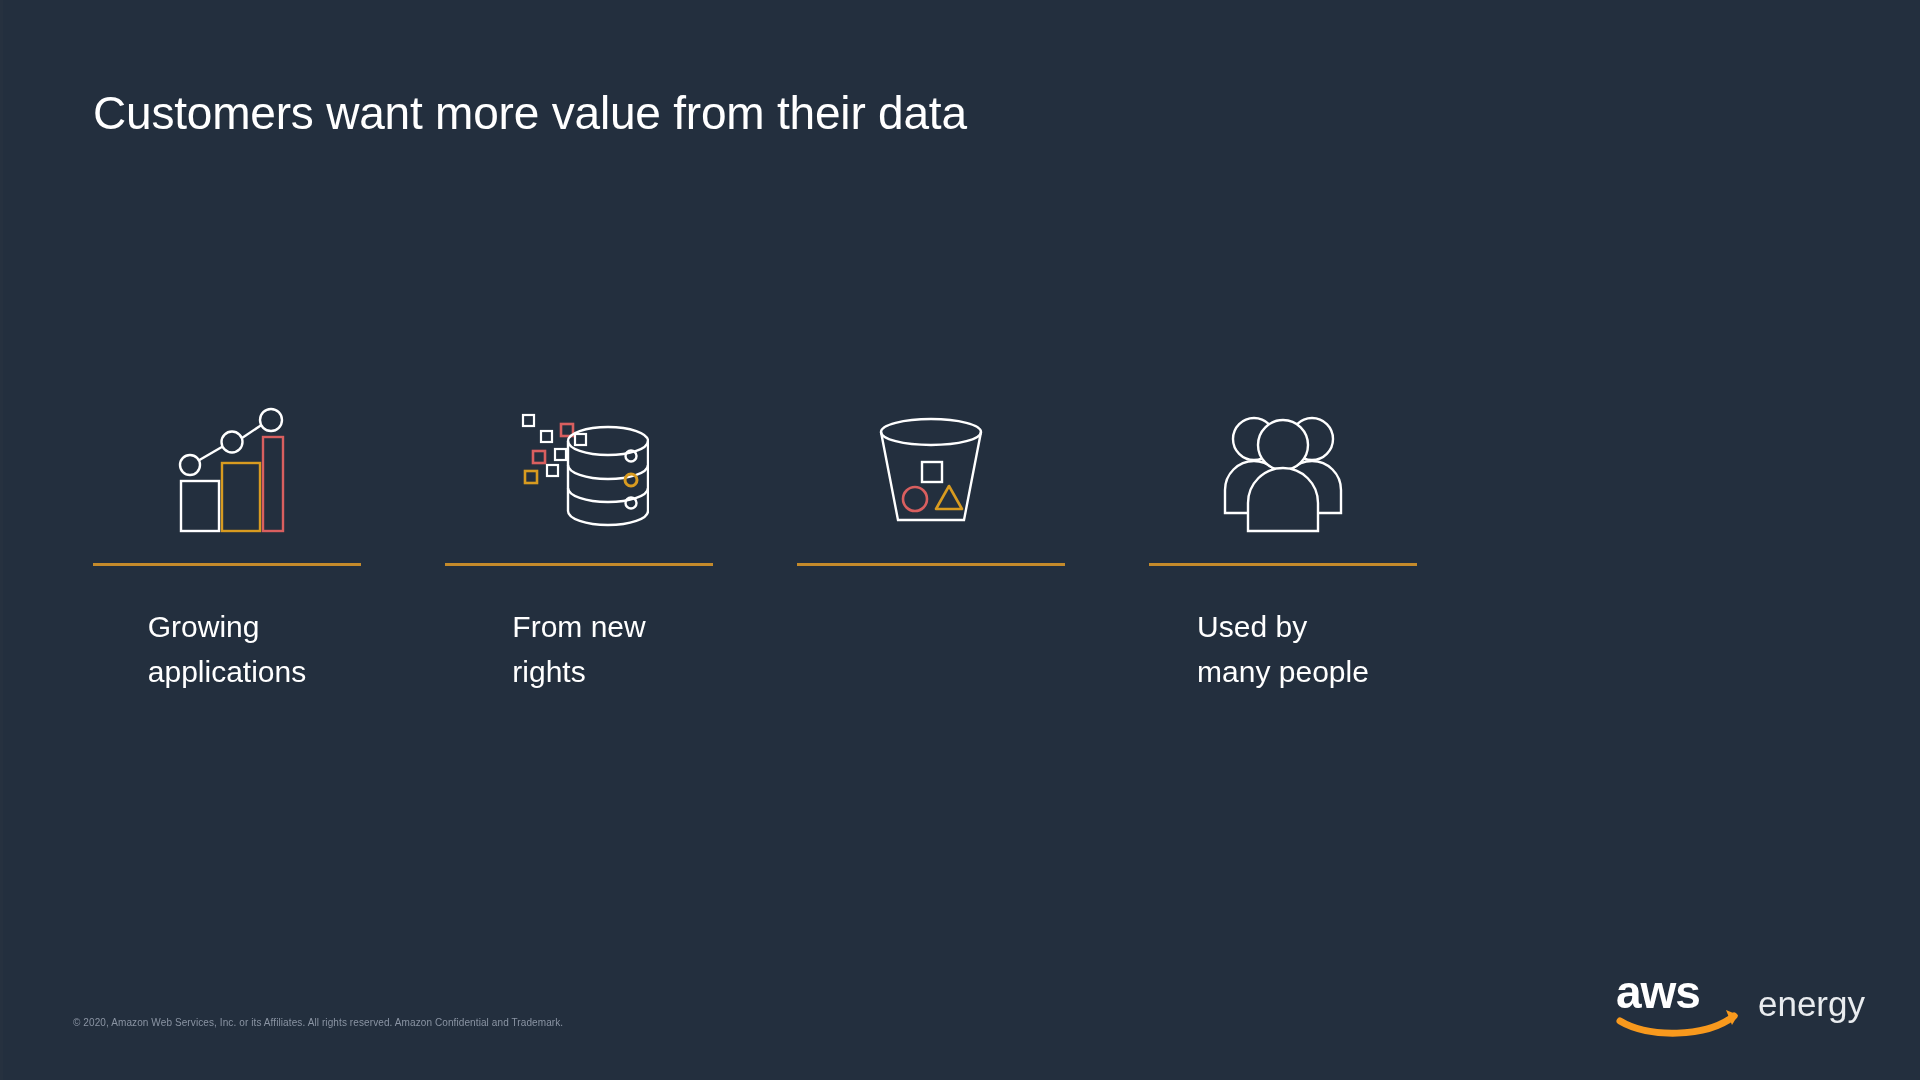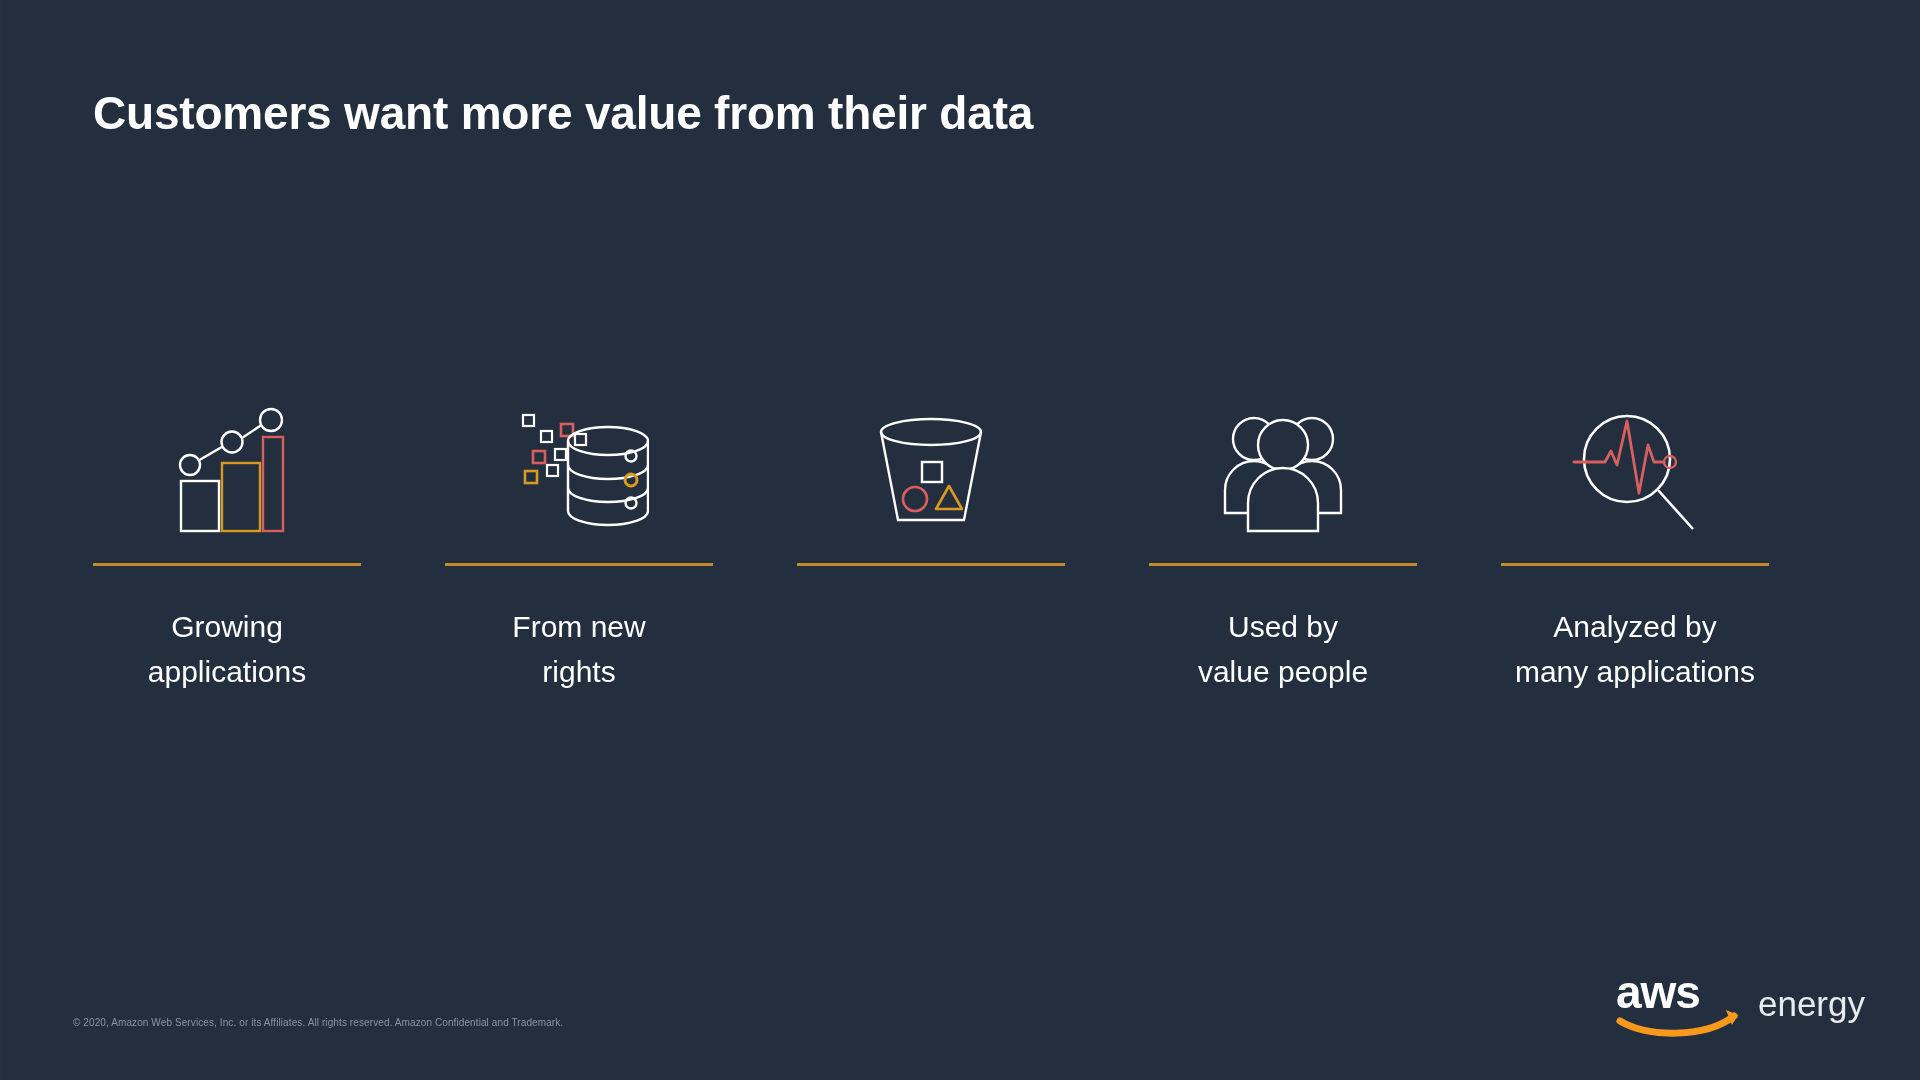--- a/index.html
+++ b/index.html
@@ -25,21 +25,21 @@
     border-left: 3px solid #26313f;
     overflow: hidden;
   }
 
   
   .slide-title {
     position: absolute;
     left: 90px;
     top: 86px;
     font-size: 46px;
-    font-weight: bold;
+    font-weight: normal;
     color: #FFFFFF;
     letter-spacing: -0.2px;
     white-space: nowrap;
   }
 
   
   .columns {
     position: absolute;
     left: 90px;
     top: 390px;
@@ -67,21 +67,21 @@
 
   .rule {
     width: 268px;
     height: 3px;
     background: #C48A2B;
     margin-top: 28px;
   }
 
   .caption {
     margin-top: 38px;
-    text-align: center;
+    text-align: left;
     color: #FFFFFF;
     font-size: 30px;
     line-height: 45px;
     white-space: nowrap;
   }
   .caption .l2 { display: block; }
 
   
   .footer-copy {
     position: absolute;
@@ -190,39 +190,24 @@
           <circle cx="90" cy="32" r="21" stroke="#FFFFFF" stroke-width="2.4" fill="#232F3E"></circle>
           <path d="M61 106 V83 a29 29 0 0 1 58 0 V106 Z" stroke="#FFFFFF" stroke-width="2.4" fill="#232F3E"></path>
 
           <circle cx="61" cy="38" r="25" stroke="#FFFFFF" stroke-width="2.4" fill="#232F3E"></circle>
           <path d="M26 124 V96 a35 35 0 0 1 70 0 V124 Z" stroke="#FFFFFF" stroke-width="2.4" fill="#232F3E"></path>
         </svg>
       </div>
       <div class="rule" style="background: rgb(196, 138, 43);"></div>
       <div class="caption">
         <span>Used by</span>
-        <span class="l2">value people</span>
-      </div>
-    </div>
-
-    <div class="column">
-      <div class="icon-box">
-        <svg width="126" height="128" viewBox="0 0 126 128" fill="none">
-          <circle cx="55" cy="52" r="43" stroke="#FFFFFF" stroke-width="2.6"></circle>
-          <line x1="86" y1="83" x2="121" y2="122" stroke="#FFFFFF" stroke-width="2.6"></line>
-          <path d="M2 55 H33 L39 44 L45 58 L55 14 L67 86 L76 38 L82 55 H92" stroke="#D95F5F" stroke-width="2.8" stroke-linejoin="round" stroke-linecap="round" fill="none"></path>
-          <circle cx="98" cy="55" r="6" stroke="#D95F5F" stroke-width="2.4"></circle>
-        </svg>
-      </div>
-      <div class="rule" style="background: rgb(196, 138, 43);"></div>
-      <div class="caption">
-        <span>Analyzed by</span>
-        <span class="l2">many applications</span>
-      </div>
-    </div>
+        <span class="l2">many people</span>
+      </div>
+    </div>
+
 
   </div>
 
   <div class="footer-copy">© 2020, Amazon Web Services, Inc. or its Affiliates. All rights reserved. Amazon Confidential and Trademark.</div>
 
   <div class="brand">
     <svg width="128" height="74" viewBox="0 0 128 74" fill="none">
       <text x="2" y="44" font-family="Liberation Sans, sans-serif" font-size="46" font-weight="bold" fill="#FFFFFF" letter-spacing="-1">aws</text>
       <path d="M6 57 C34 74 92 74 120 52" stroke="#F8991D" stroke-width="7" fill="none" stroke-linecap="round"></path>
       <path d="M112 46 L124 51 L118 61 Z" fill="#F8991D"></path>

